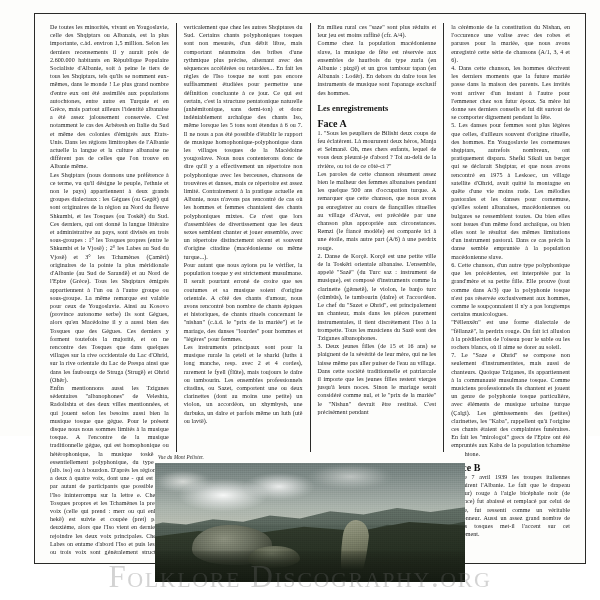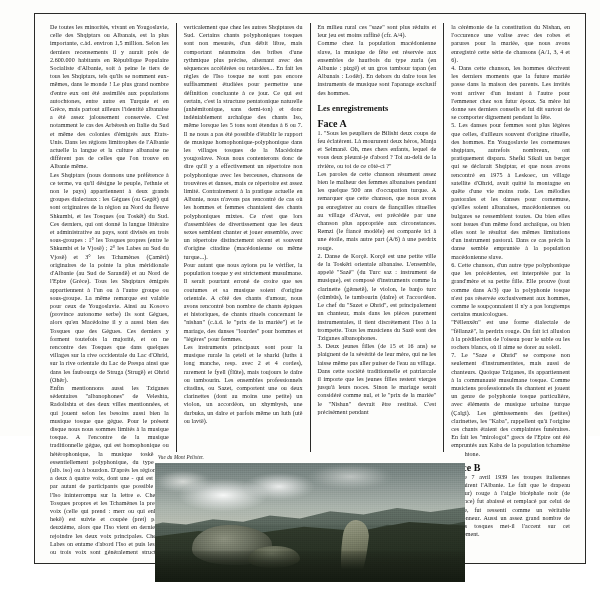--- a/index.html
+++ b/index.html
@@ -251,14 +251,15 @@
       <div class="ridge-mid"></div>
       <div class="slope"></div>
       <div class="rock-a"></div>
       <div class="rock-b"></div>
       <div class="boulder"></div>
       <div class="foreground"></div>
       <div class="grain"></div>
     </div>
   </div>
 
+  <div id="watermark">Folklore Discography.org</div>
 
 </div>
 
 </body></html>

